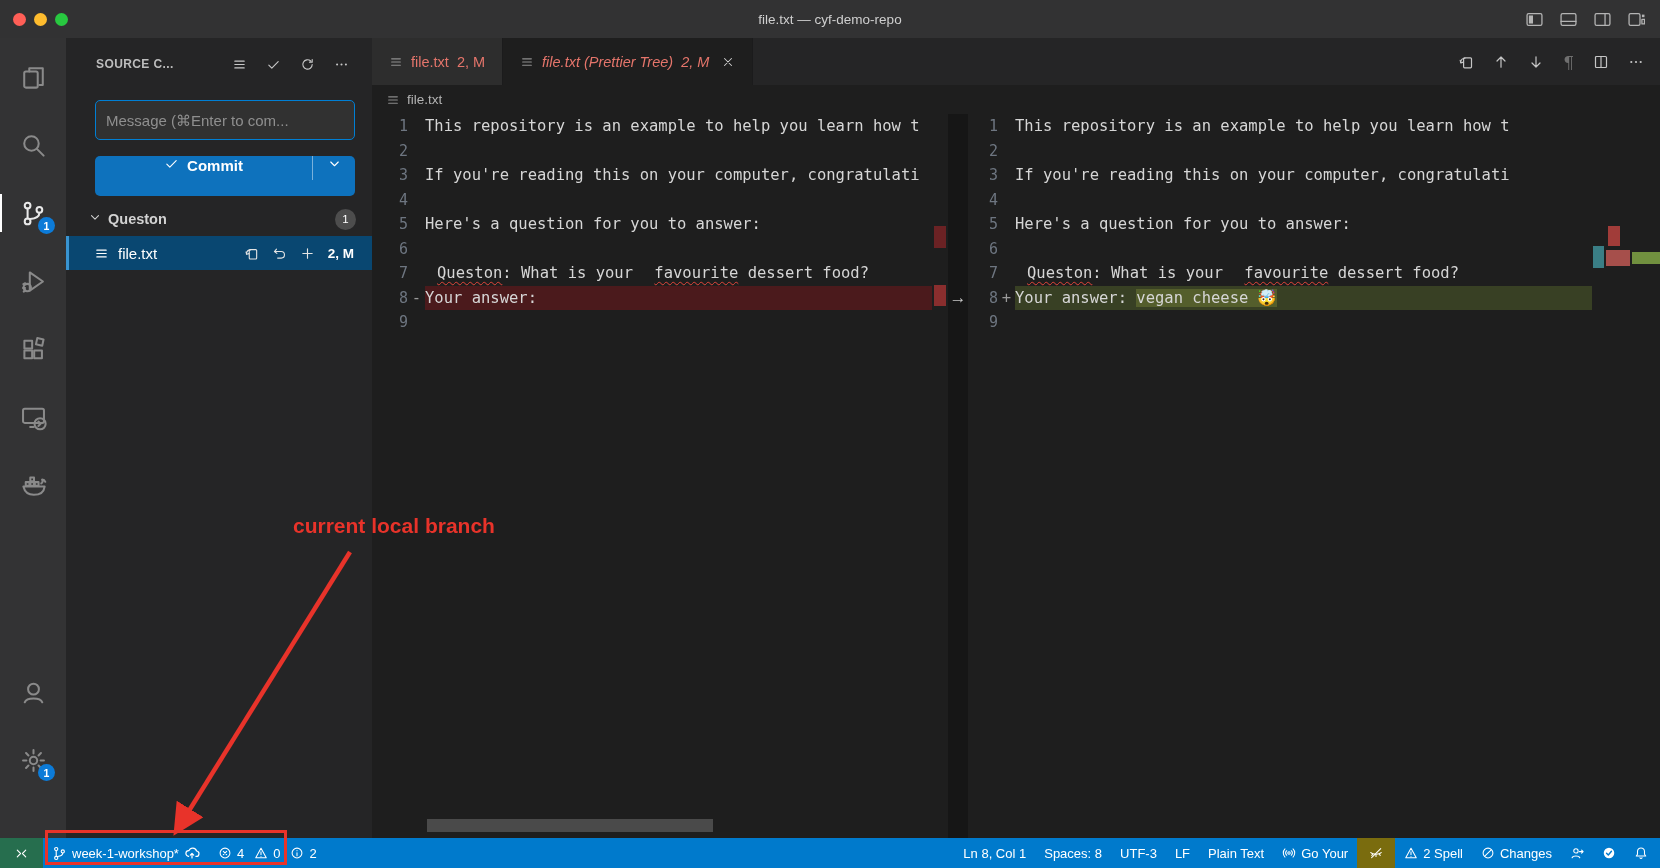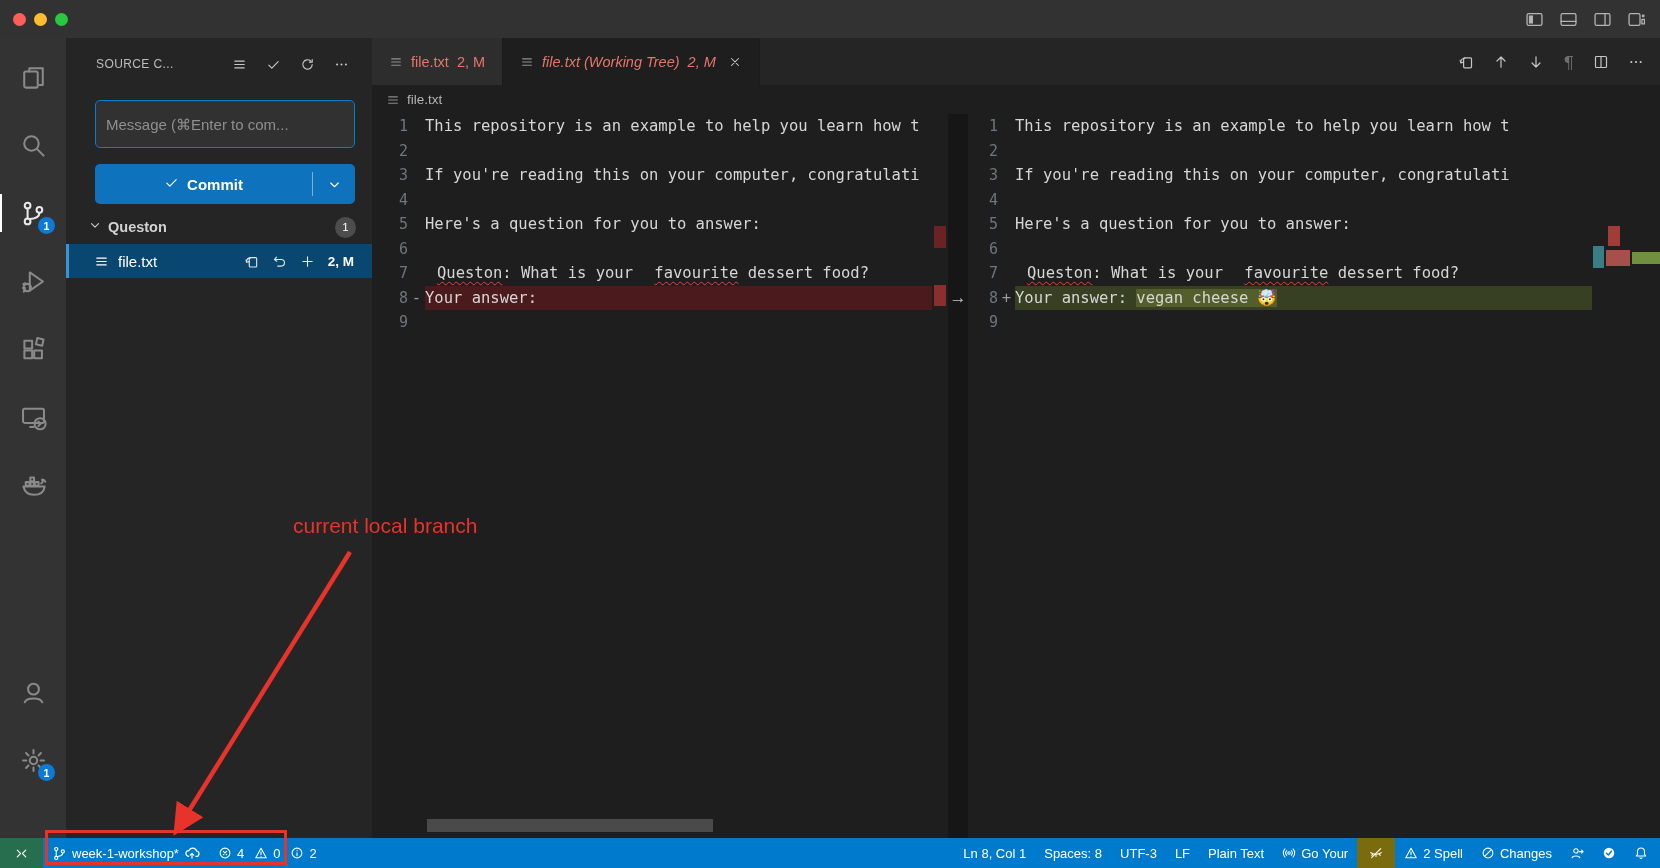--- a/index.html
+++ b/index.html
@@ -21,26 +21,26 @@
   .activitybar { width:66px; background:#333334; display:flex; flex-direction:column; align-items:center; padding-top:17px; gap:24px; flex:none; }
   .ab-item { width:44px; height:44px; display:flex; align-items:center; justify-content:center; color:#8a8a8a; position:relative; }
   .ab-item.active { color:#e9e9e9; }
   .ab-item.active::before { content:""; position:absolute; left:-11px; top:3px; bottom:3px; width:2px; background:#fff; }
   .ab-badge { position:absolute; right:0; bottom:1px; min-width:17px; height:17px; border-radius:9px; background:#0c7bd8; color:#fff; font-size:10.5px; display:flex; align-items:center; justify-content:center; font-weight:700; }
   .ab-bottom { margin-top:auto; display:flex; flex-direction:column; gap:24px; align-items:center; padding-bottom:56px; }
 
   
   .sidebar { width:306px; background:#252526; flex:none; display:flex; flex-direction:column; }
   .sb-header { height:52px; display:flex; align-items:center; padding:0 23px 0 30px; }
-  .sb-title { font-size:12px; letter-spacing:.4px; color:#bdbdbd; }
+  .sb-title { font-size:12px; letter-spacing:.4px; color:#bdbdbd;font-weight:bold; }
   .sb-header-icons { margin-left:auto; display:flex; gap:19px; color:#c8c8c8; align-items:center; }
   .sb-header-icons span { display:flex; }
-  .msg-input { margin:10px 17px 0 29px; width:260px; height:48px; background:#313131; border:1px solid #007FD4; border-radius:5px; color:#bbb; font-size:15px; padding:0 10px; font-family:"Liberation Sans", sans-serif; outline:none; }
+  .msg-input { margin:10px 17px 0 29px; width:260px; height:40px; background:#313131; border:1px solid #007FD4; border-radius:5px; color:#bbb; font-size:15px; padding:0 10px; font-family:"Liberation Sans", sans-serif; outline:none; }
   .msg-input::placeholder { color:#8f8f8f; }
-  .commit-btn { margin:16px 17px 0 29px; width:260px; height:40px; background:#0E72BD; border:none; border-radius:5px; color:#fff; font-size:15px; display:flex; align-items:center; position:relative; cursor:pointer; font-family:"Liberation Sans", sans-serif; }
+  .commit-btn { margin:16px 17px 0 29px; width:260px; height:40px; background:#0E72BD; border:none; border-radius:5px; color:#fff; font-size:15px; display:flex; align-items:flex-start; position:relative; cursor:pointer; font-family:"Liberation Sans", sans-serif; }
   .commit-main { flex:1; display:flex; align-items:center; justify-content:center; gap:8px; font-weight:600; }
   .commit-divider { width:1px; height:24px; background:rgba(255,255,255,.45); }
   .commit-chevron { width:42px; display:flex; align-items:center; justify-content:center; }
   .changes-row { margin-top:6px; height:34px; display:flex; align-items:center; padding:0 16px 0 22px; gap:6px; color:#d2d2d2; }
   .changes-label { font-size:14.5px; font-weight:600; }
   .changes-badge { margin-left:auto; min-width:21px; height:21px; border-radius:11px; background:#4d4d4d; color:#fff; font-size:11.5px; display:flex; align-items:center; justify-content:center; }
   .file-row { height:34px; background:#094771; border-left:3px solid #3994d1; display:flex; align-items:center; padding:0 18px 0 25px; gap:9px; color:#fff; }
   .file-row .fname { font-size:15px; }
   .file-actions { margin-left:auto; display:flex; gap:13px; color:#e4e4e4; align-items:center; }
   .file-actions span { display:flex; }
@@ -85,33 +85,34 @@
   
   .statusbar { height:30px; background:#007ACC; display:flex; align-items:center; color:#fff; font-size:13px; }
   .sb-item { display:flex; align-items:center; gap:5px; padding:4px 9px; height:100%; }
   .sb-item span { display:flex; align-items:center; }
   .sb-remote { background:#266E4E; padding:0 14px; }
   .sb-right { margin-left:auto; display:flex; height:100%; align-items:center; padding-right:3px; }
   .sb-item.hl { background:#7A6C0E; padding:0 12px; }
   .pgap { margin-left:5px; }
 
   
-  .ann-text { position:absolute; left:293px; top:514px; font-size:21px; color:#E8332A; z-index:30; }
+  .ann-text { position:absolute; left:293px; top:514px; font-size:21px; color:#E8332A; z-index:30;font-weight:bold; }
   .ann-rect { position:absolute; left:45px; top:830px; width:242px; height:35px; border:3px solid #E8332A; z-index:30; pointer-events:none; }
   .ann-svg { position:absolute; left:0; top:0; width:1660px; height:868px; z-index:29; pointer-events:none; }
 </style>
 </head>
 <body>
 
 <div class="titlebar">
   <div class="traffic">
     <span class="tl" style="background:#FF5F57"></span>
     <span class="tl" style="background:#FEBC2E"></span>
     <span class="tl" style="background:#28C840"></span>
   </div>
+  <div class="window-title">file.txt — cyf-demo-repo</div>
   <div class="tb-icons">
       <span>
         <svg width="17" height="17" viewBox="0 0 16 16" fill="none" stroke="currentColor" stroke-width="1.2" stroke-linecap="round" stroke-linejoin="round">
           <rect x="1" y="2.5" width="14" height="11" rx="1.5"></rect>
           <rect x="2.7" y="4.2" width="3.9" height="7.6" fill="currentColor" stroke="none"></rect>
         </svg>
       </span>
       <span>
         <svg width="17" height="17" viewBox="0 0 16 16" fill="none" stroke="currentColor" stroke-width="1.2" stroke-linecap="round" stroke-linejoin="round">
           <rect x="1" y="2.5" width="14" height="11" rx="1.5"></rect>
@@ -302,21 +303,21 @@
           </span>
         <span>file.txt</span>
         <span class="tab-status">2, M</span>
       </div>
       <div class="tab active">
         <span class="tab-icon">
             <svg width="14" height="14" viewBox="0 0 16 16" fill="none" stroke="currentColor" stroke-width="1.2" stroke-linecap="round" stroke-linejoin="round">
               <path d="M3 4.4h10M3 8h10M3 11.6h10"></path>
             </svg>
           </span>
-        <span>file.txt (Working Tree)</span>
+        <span>file.txt (Prettier Tree)</span>
         <span class="tab-status">2, M</span>
         <span class="tab-close">
             <svg width="14" height="14" viewBox="0 0 16 16" fill="none" stroke="currentColor" stroke-width="1.2" stroke-linecap="round" stroke-linejoin="round">
               <path d="M4 4l8 8M12 4l-8 8"></path>
             </svg>
           </span>
       </div>
       <div class="tab-actions">
           <span>
             <svg width="16" height="16" viewBox="0 0 16 16" fill="none" stroke="currentColor" stroke-width="1.2" stroke-linecap="round" stroke-linejoin="round">

